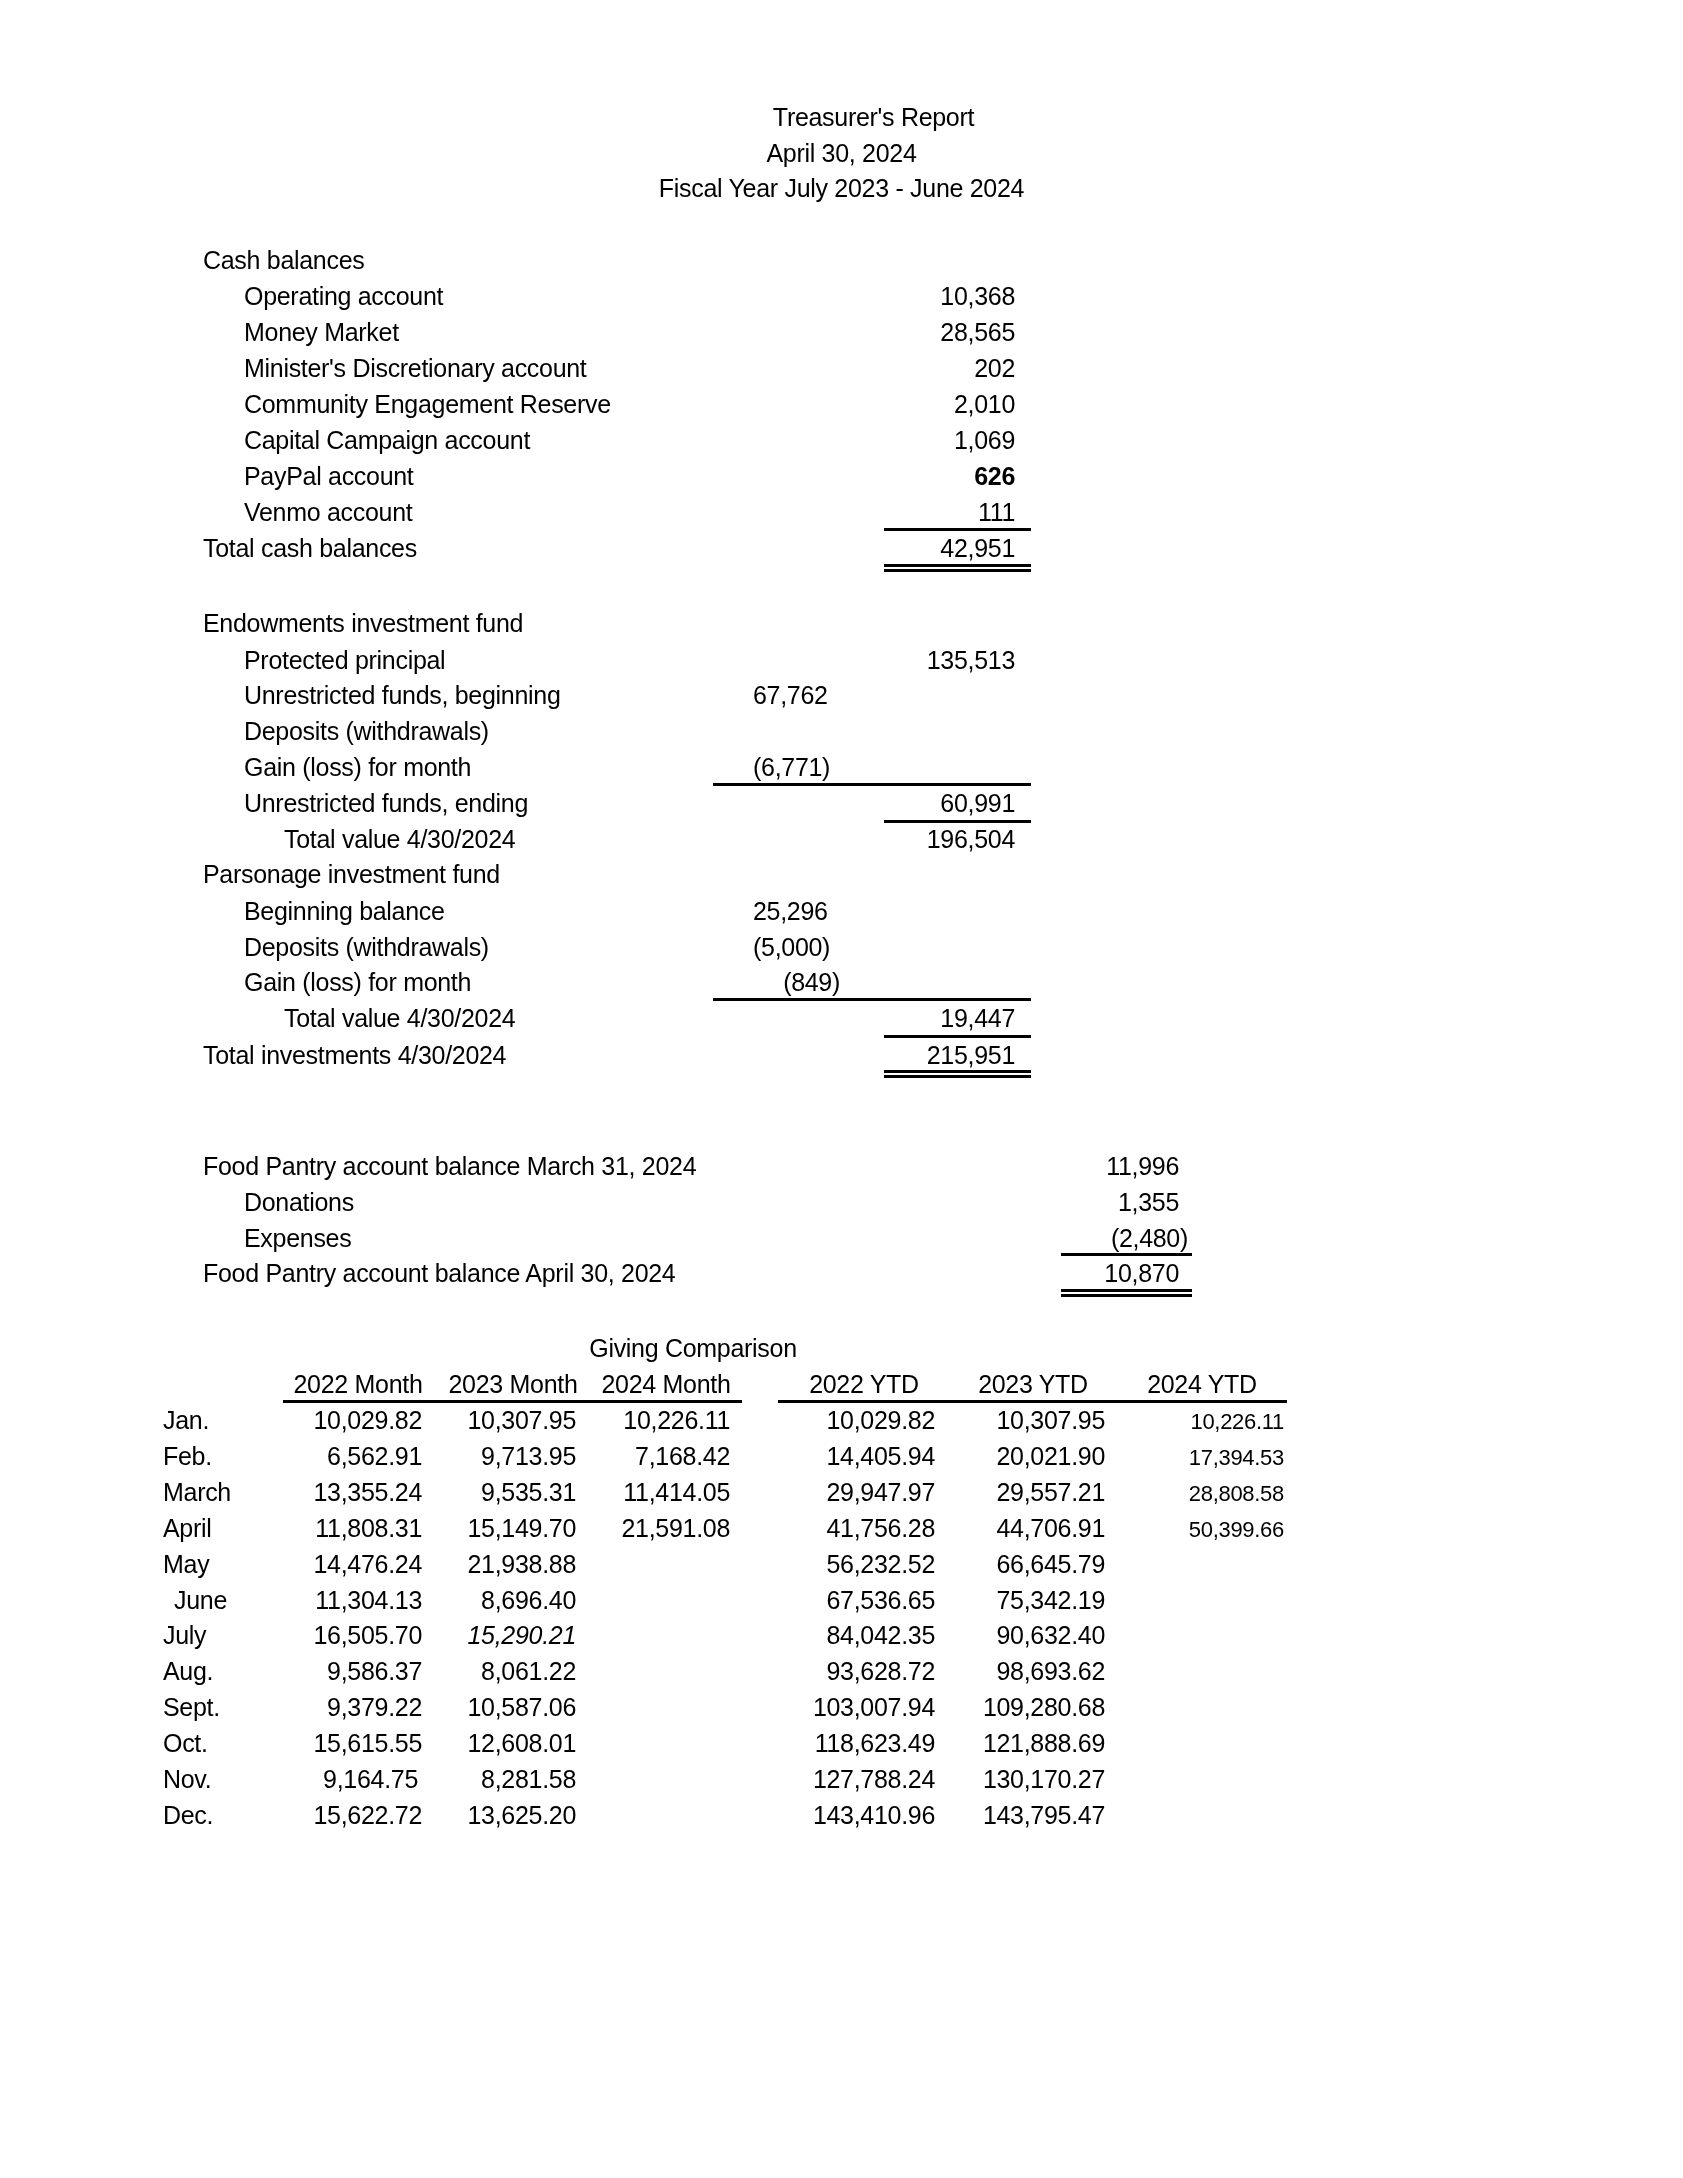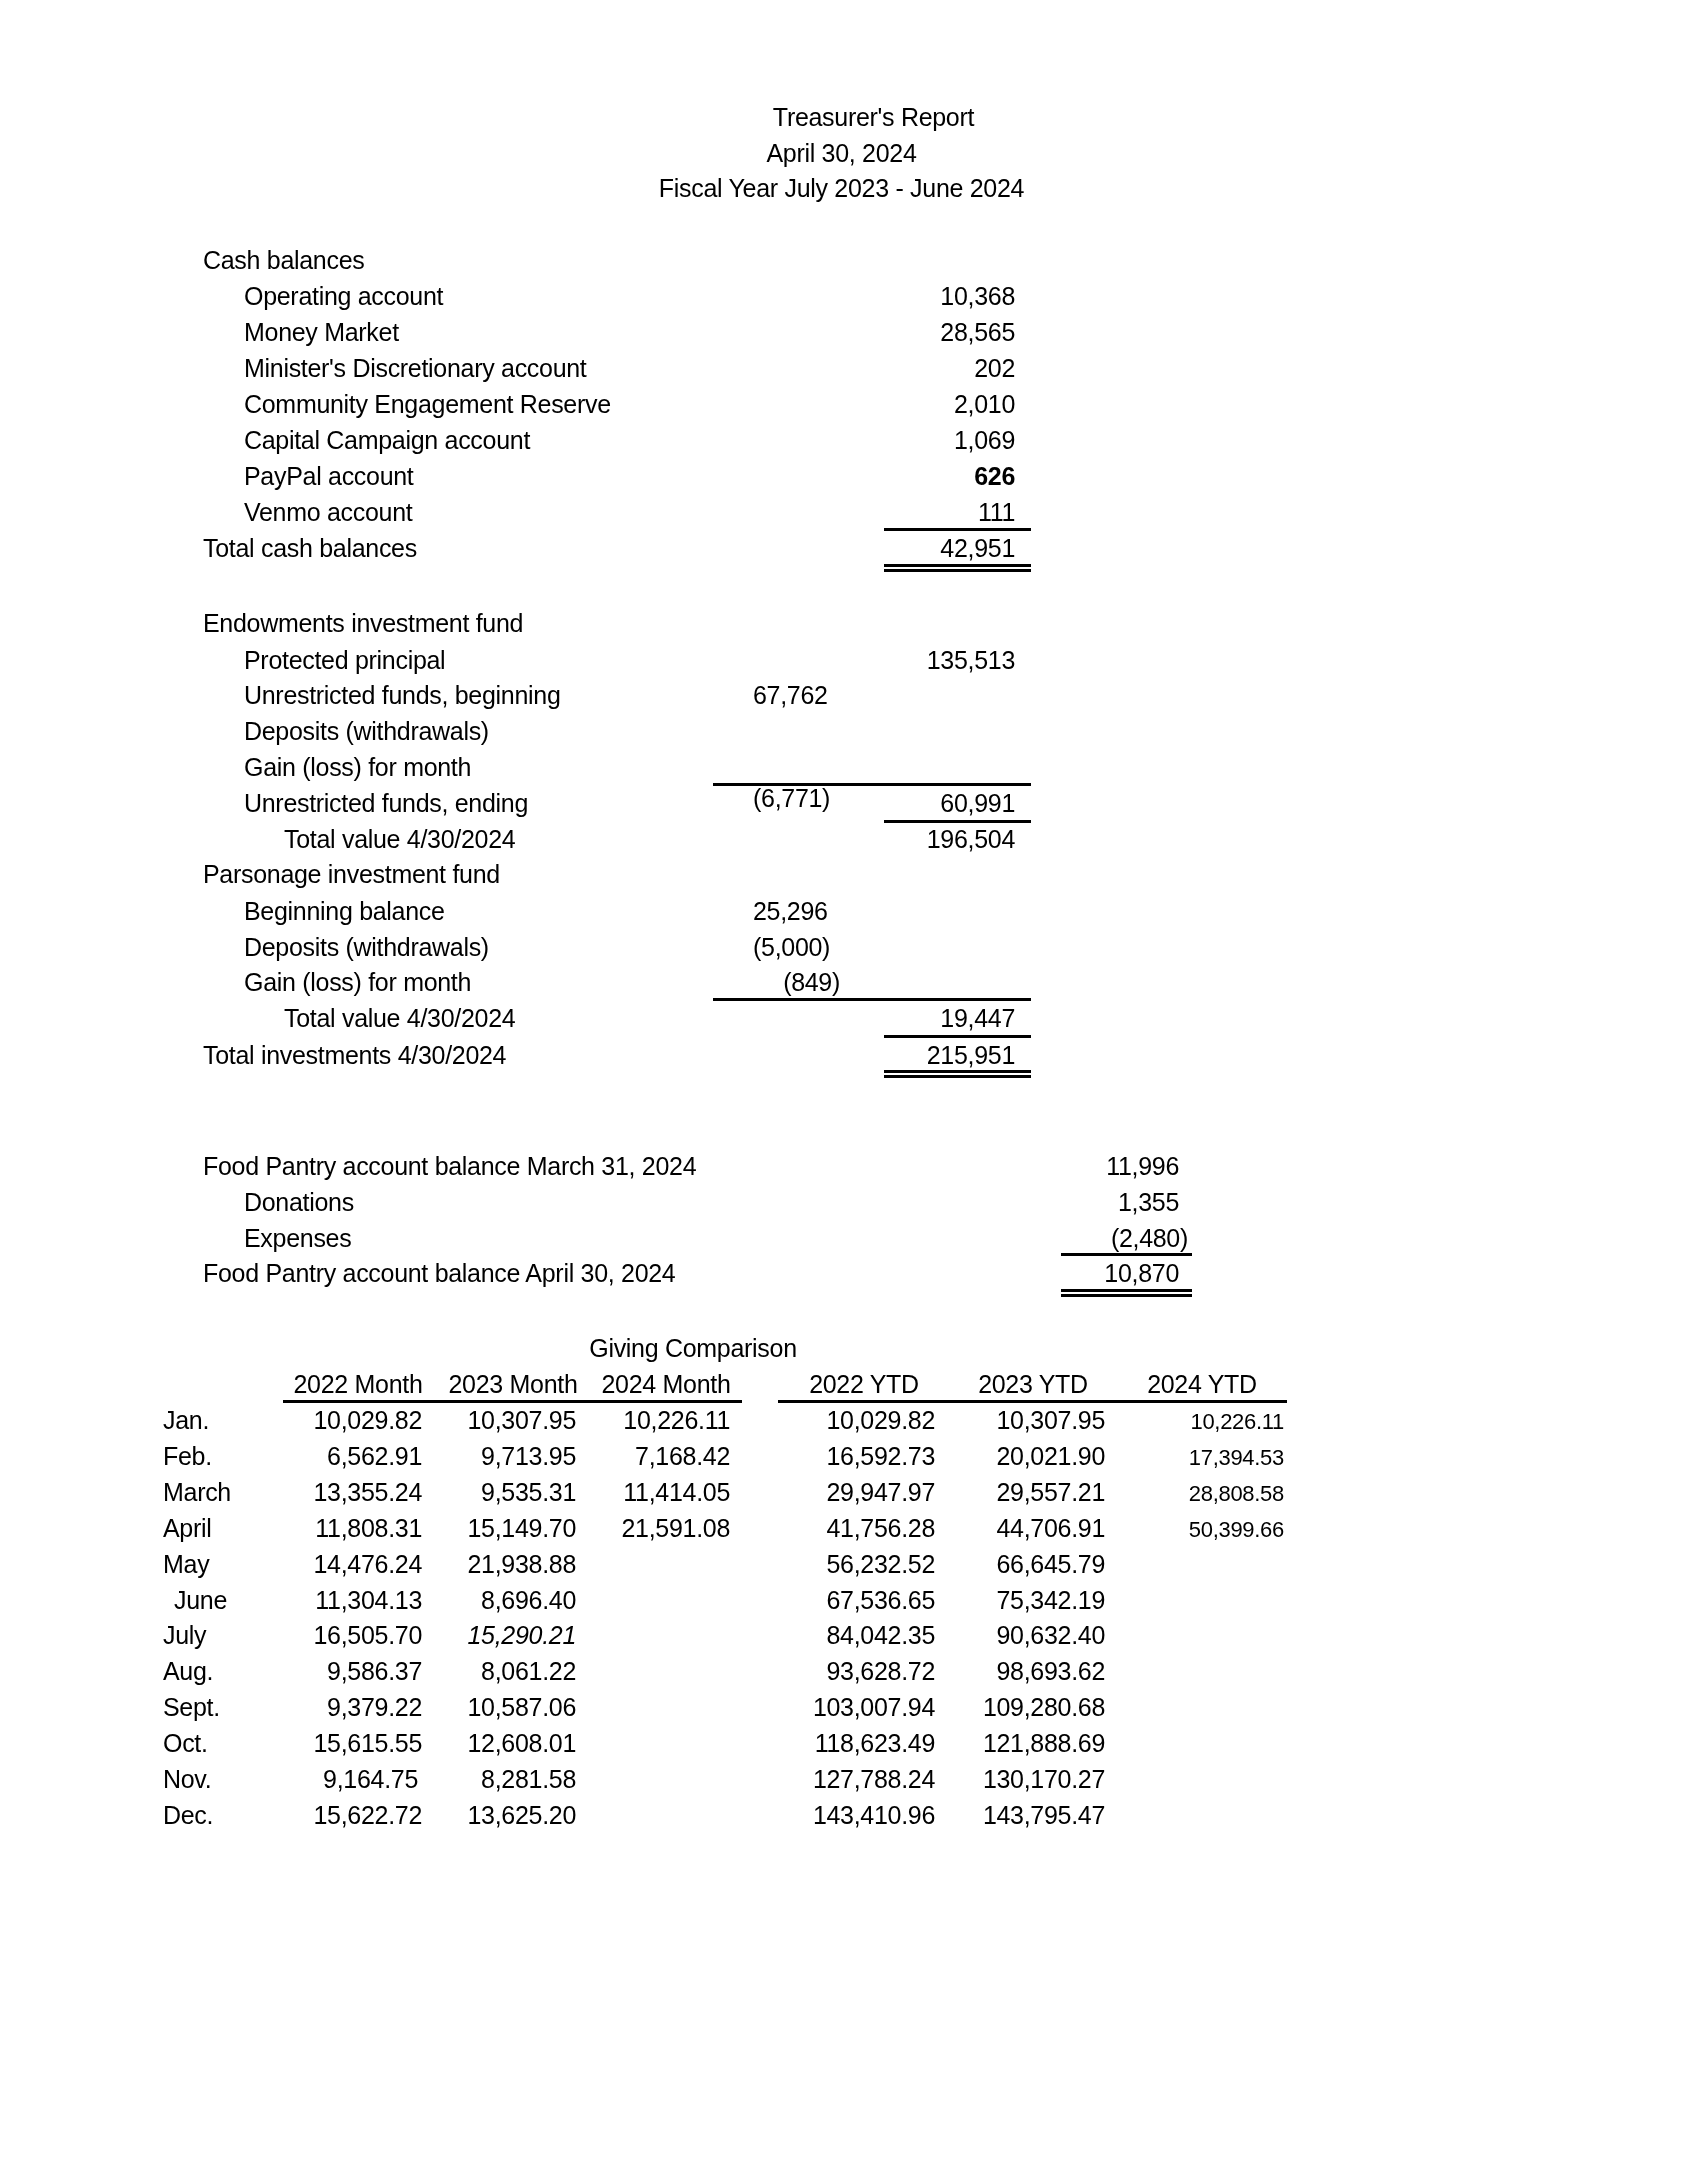--- a/index.html
+++ b/index.html
@@ -59,21 +59,21 @@
 
 <div>
   <div class="t" style="left:203px; top:608px;">Endowments investment fund</div>
   <div class="t" style="left:244px; top:645px;">Protected principal</div>
   <div class="t r" style="left:871px; width:144px; top:645px;">135,513</div>
   <div class="t" style="left:244px; top:680px;">Unrestricted funds, beginning</div>
   <div class="t" style="left:753px; top:680px;">67,762</div>
   <div class="t" style="left:244px; top:716px;">Deposits (withdrawals)</div>
   <div class="t" style="left:753px; top:716px;"></div>
   <div class="t" style="left:244px; top:752px;">Gain (loss) for month</div>
-  <div class="t" style="left:753px; top:752px;margin-top:31px;">(6,771)</div>
+  <div class="t" style="left:753px; top:752px;">(6,771)</div>
   <div class="hline" style="left:713px; width:318px; top:783px;"></div>
   <div class="t" style="left:244px; top:788px;">Unrestricted funds, ending</div>
   <div class="t r" style="left:871px; width:144px; top:788px;">60,991</div>
   <div class="hline" style="left:884px; width:147px; top:820px;"></div>
   <div class="t" style="left:284px; top:824px;">Total value 4/30/2024</div>
   <div class="t r" style="left:871px; width:144px; top:824px;">196,504</div>
 </div>
 
 <div>
   <div class="t" style="left:203px; top:859px;">Parsonage investment fund</div>
@@ -125,21 +125,21 @@
         <div class="t r" style="left:572px; width:158px; top:1405px;">10,226.11</div>
         <div class="t r" style="left:777px; width:158px; top:1405px;">10,029.82</div>
         <div class="t r" style="left:947px; width:158px; top:1405px;">10,307.95</div>
         <div class="t r small" style="left:1126px; width:158px; top:1407px;">10,226.11</div>
       </div>
       <div>
         <div class="t" style="left:163px; top:1441px;">Feb.</div>
         <div class="t r" style="left:264px; width:158px; top:1441px;">6,562.91</div>
         <div class="t r" style="left:418px; width:158px; top:1441px;">9,713.95</div>
         <div class="t r" style="left:572px; width:158px; top:1441px;">7,168.42</div>
-        <div class="t r" style="left:777px; width:158px; top:1441px;">16,592.73</div>
+        <div class="t r" style="left:777px; width:158px; top:1441px;">14,405.94</div>
         <div class="t r" style="left:947px; width:158px; top:1441px;">20,021.90</div>
         <div class="t r small" style="left:1126px; width:158px; top:1443px;">17,394.53</div>
       </div>
       <div>
         <div class="t" style="left:163px; top:1477px;">March</div>
         <div class="t r" style="left:264px; width:158px; top:1477px;">13,355.24</div>
         <div class="t r" style="left:418px; width:158px; top:1477px;">9,535.31</div>
         <div class="t r" style="left:572px; width:158px; top:1477px;">11,414.05</div>
         <div class="t r" style="left:777px; width:158px; top:1477px;">29,947.97</div>
         <div class="t r" style="left:947px; width:158px; top:1477px;">29,557.21</div>

